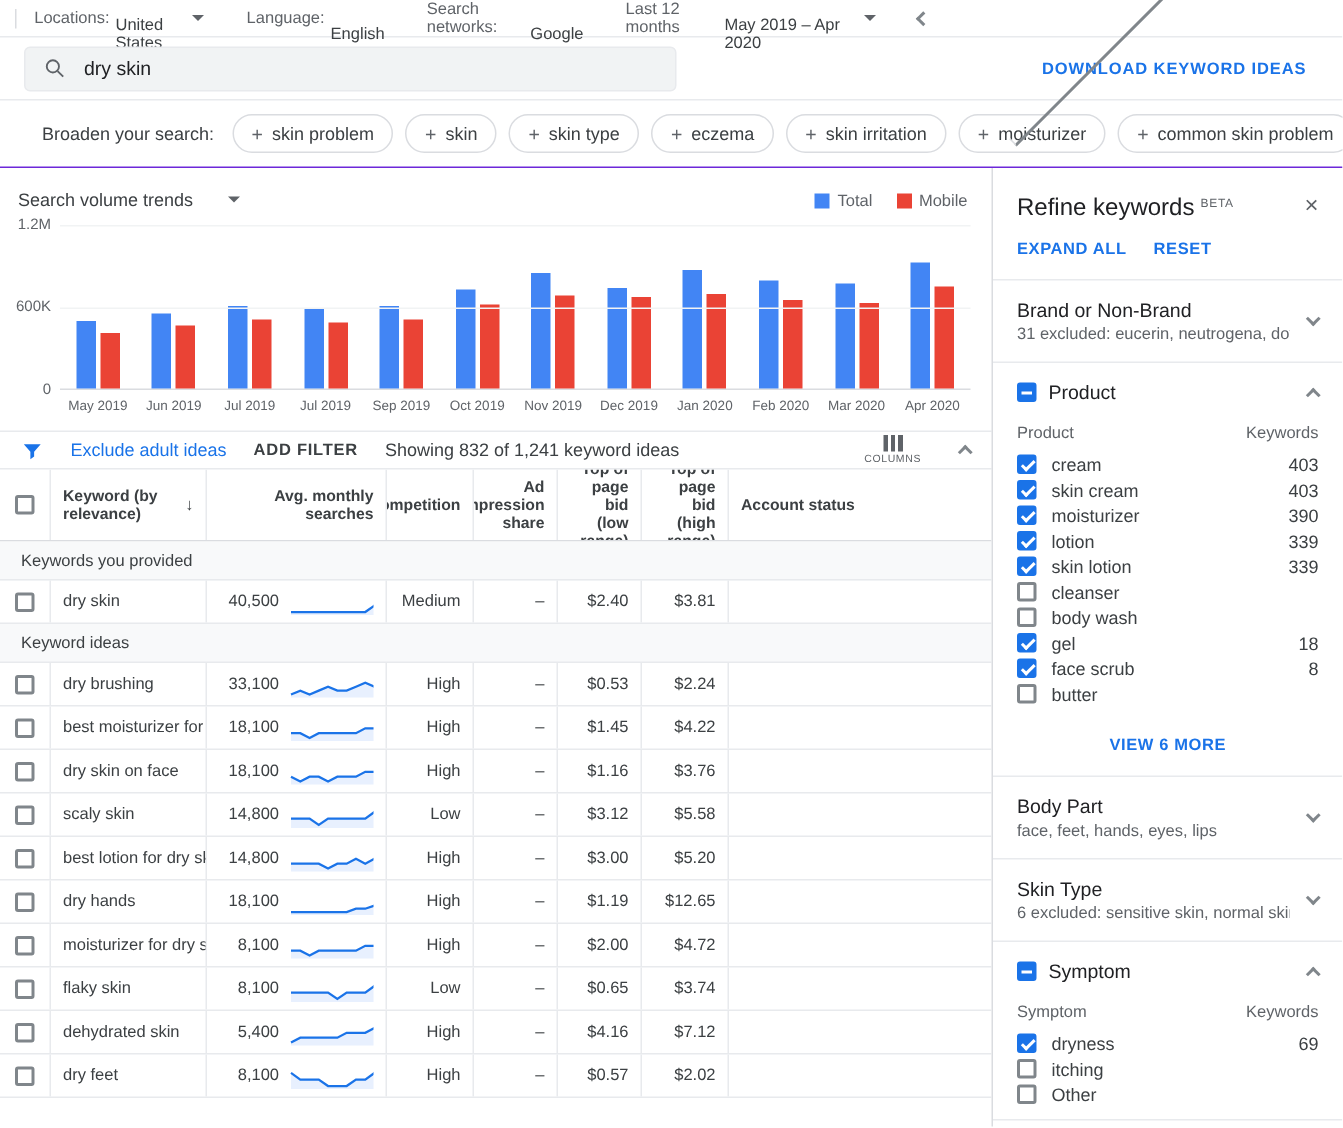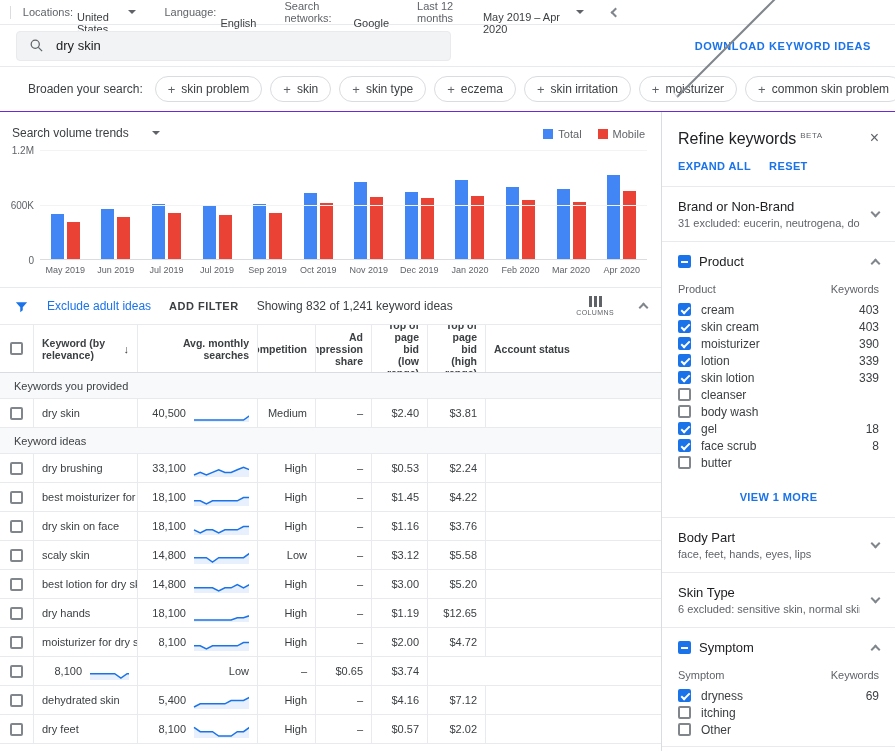--- a/index.html
+++ b/index.html
@@ -47,21 +47,21 @@
   .y-axis span { position:absolute; right:6px; transform:translateY(-50%); }
   .plot-wrap { flex:1; min-width:0; }
   .bars-row { position:relative; display:flex; height:110px; border-bottom:1px solid #dadce0; align-items:flex-end; }
   .gridline { position:absolute; left:0; right:0; height:1px; background:#f1f3f4; }
   .bar-group { flex:1; display:flex; justify-content:center; align-items:flex-end; gap:3px; height:100%; }
   .bar { width:13px; }
   .x-labels { display:flex; }
   .x-label { flex:1; text-align:center; font-size:9px; color:#5f6368; padding-top:5px; white-space:nowrap; }
 
   
-  .filter-bar { margin-top:12px; height:38px; border-top:1px solid #e8eaed; border-bottom:1px solid #e8eaed; display:flex; align-items:center; padding:0 14px; gap:18px; }
+  .filter-bar { margin-top:12px; height:26px; border-top:1px solid #e8eaed; border-bottom:1px solid #e8eaed; display:flex; align-items:center; padding:0 14px; gap:18px; }
   .fb-exclude { font-size:12px; color:#1a73e8; cursor:pointer; }
   .fb-add { font-size:11px; font-weight:bold; letter-spacing:.5px; color:#3c4043; cursor:pointer; }
   .fb-showing { font-size:12px; color:#3c4043; }
   .fb-right { margin-left:auto; display:flex; align-items:center; gap:26px; }
   .fb-columns { display:flex; flex-direction:column; align-items:center; gap:2px; cursor:pointer; font-size:7px; letter-spacing:.4px; color:#5f6368; }
   .col-icon { width:13px; height:11px; background:linear-gradient(to right,#5f6368 0 3px,transparent 3px 5px,#5f6368 5px 8px,transparent 8px 10px,#5f6368 10px 13px); }
 
   
   .k-table { flex:1; overflow:hidden; font-size:11px; }
   .t-grid { display:grid; grid-template-columns:34px 104px 120px 58px 56px 56px 58px 1fr; }
@@ -449,20 +449,21 @@
             <div class="t-cell num">High</div>
             <div class="t-cell num">–</div>
             <div class="t-cell num">$2.00</div>
             <div class="t-cell num">$4.72</div>
             <div class="t-cell last"></div>
           </div>
           <div class="t-grid t-row">
             <div class="t-cell cb-cell">
               <span class="cb"></span>
             </div>
+            <div class="t-cell kw-cell">flaky skin</div>
             <div class="t-cell searches-cell">
               <span class="searches-num">8,100</span>
               <svg width="72" height="22">
                 <polygon points="2.0,13.7 8.2,13.7 14.4,13.7 20.5,13.7 26.7,13.7 32.9,18.0 39.1,13.7 45.3,13.7 51.5,13.7 57.6,9.3 63.8,5.0 70.0,9.3 70,20 2,20" fill="#e8f0fe"></polygon>
                 <polyline points="2.0,13.7 8.2,13.7 14.4,13.7 20.5,13.7 26.7,13.7 32.9,18.0 39.1,13.7 45.3,13.7 51.5,13.7 57.6,9.3 63.8,5.0 70.0,9.3" fill="none" stroke="#1a73e8" stroke-width="1.5"></polyline>
               </svg>
             </div>
             <div class="t-cell num">Low</div>
             <div class="t-cell num">–</div>
             <div class="t-cell num">$0.65</div>
@@ -588,21 +589,21 @@
               <span class="cb checked"></span>
               <span>face scrub</span>
               <span class="rf-count">8</span>
             </div>
             <div class="rf-item">
               <span class="cb"></span>
               <span>butter</span>
               <span class="rf-count"></span>
             </div>
           </div>
-          <div class="rf-more">VIEW 1 MORE</div>
+          <div class="rf-more">VIEW 6 MORE</div>
         </div>
         <div class="rf-section">
           <div class="rf-head">
             <div class="rf-head-text">
               <div class="rf-title">Body Part</div>
               <div class="rf-sub">face, feet, hands, eyes, lips</div>
             </div>
             <span class="chev down"></span>
           </div>
         </div>

